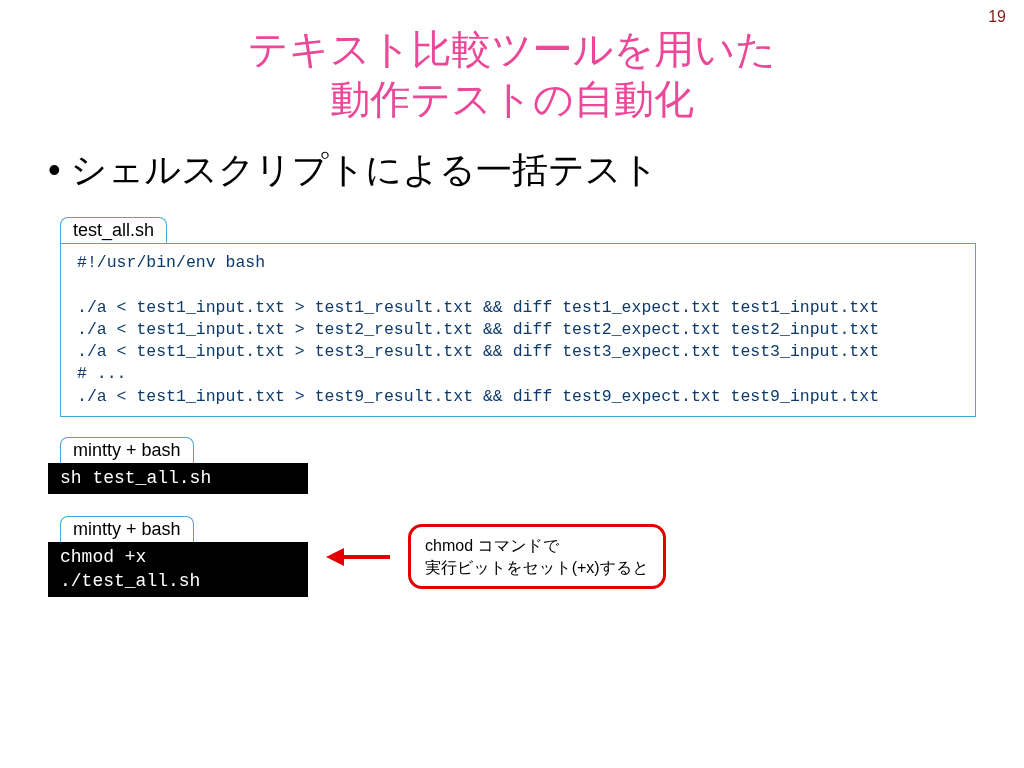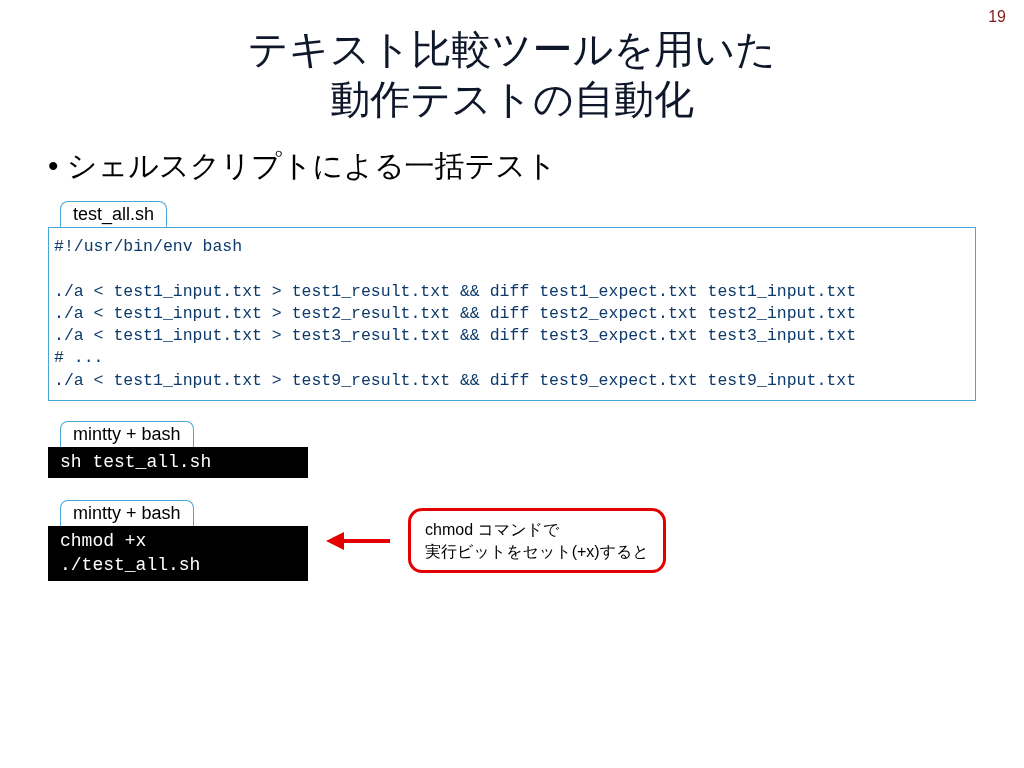--- a/index.html
+++ b/index.html
@@ -15,31 +15,31 @@
     position: absolute;
     top: 8px;
     right: 18px;
     color: #7f1d1d;
     font-size: 16px;
   }
   .title {
     text-align: center;
     font-size: 40px;
     font-weight: 400;
-    color: #0f172a;
+    color: #ec4899;
     margin-top: 24px;
     line-height: 1.25;
   }
   .content {
     padding: 0 48px;
   }
   .bullet {
-    font-size: 30px;
+    font-size: 36px;
     margin-top: 22px;
-    margin-bottom: 14px;
+    margin-bottom: 22px;
     font-weight: 400;
   }
   .bullet::before {
     content: "• ";
   }
   .tab {
     display: inline-block;
     border: 1.5px solid #4aa8d8;
     border-bottom: none;
     border-radius: 8px 8px 0 0;
@@ -48,24 +48,25 @@
     font-size: 18px;
     color: #000;
     margin-left: 12px;
   }
   .code-box-light {
     border: 1.5px solid #4aa8d8;
     background: #fff;
     font-family: Consolas, "Courier New", monospace;
     font-size: 16.5px;
     color: #0d3a6b;
-    padding: 8px 5px;
+    padding: 8px 16px;
     line-height: 1.35;
     white-space: pre;
     overflow: hidden;
+    margin-left: 12px;
   }
   .code-box-dark {
     background: #000;
     color: #fff;
     font-family: Consolas, "Courier New", monospace;
     font-size: 18px;
     padding: 4px 12px;
     white-space: pre;
     line-height: 1.3;
     display: inline-block;

